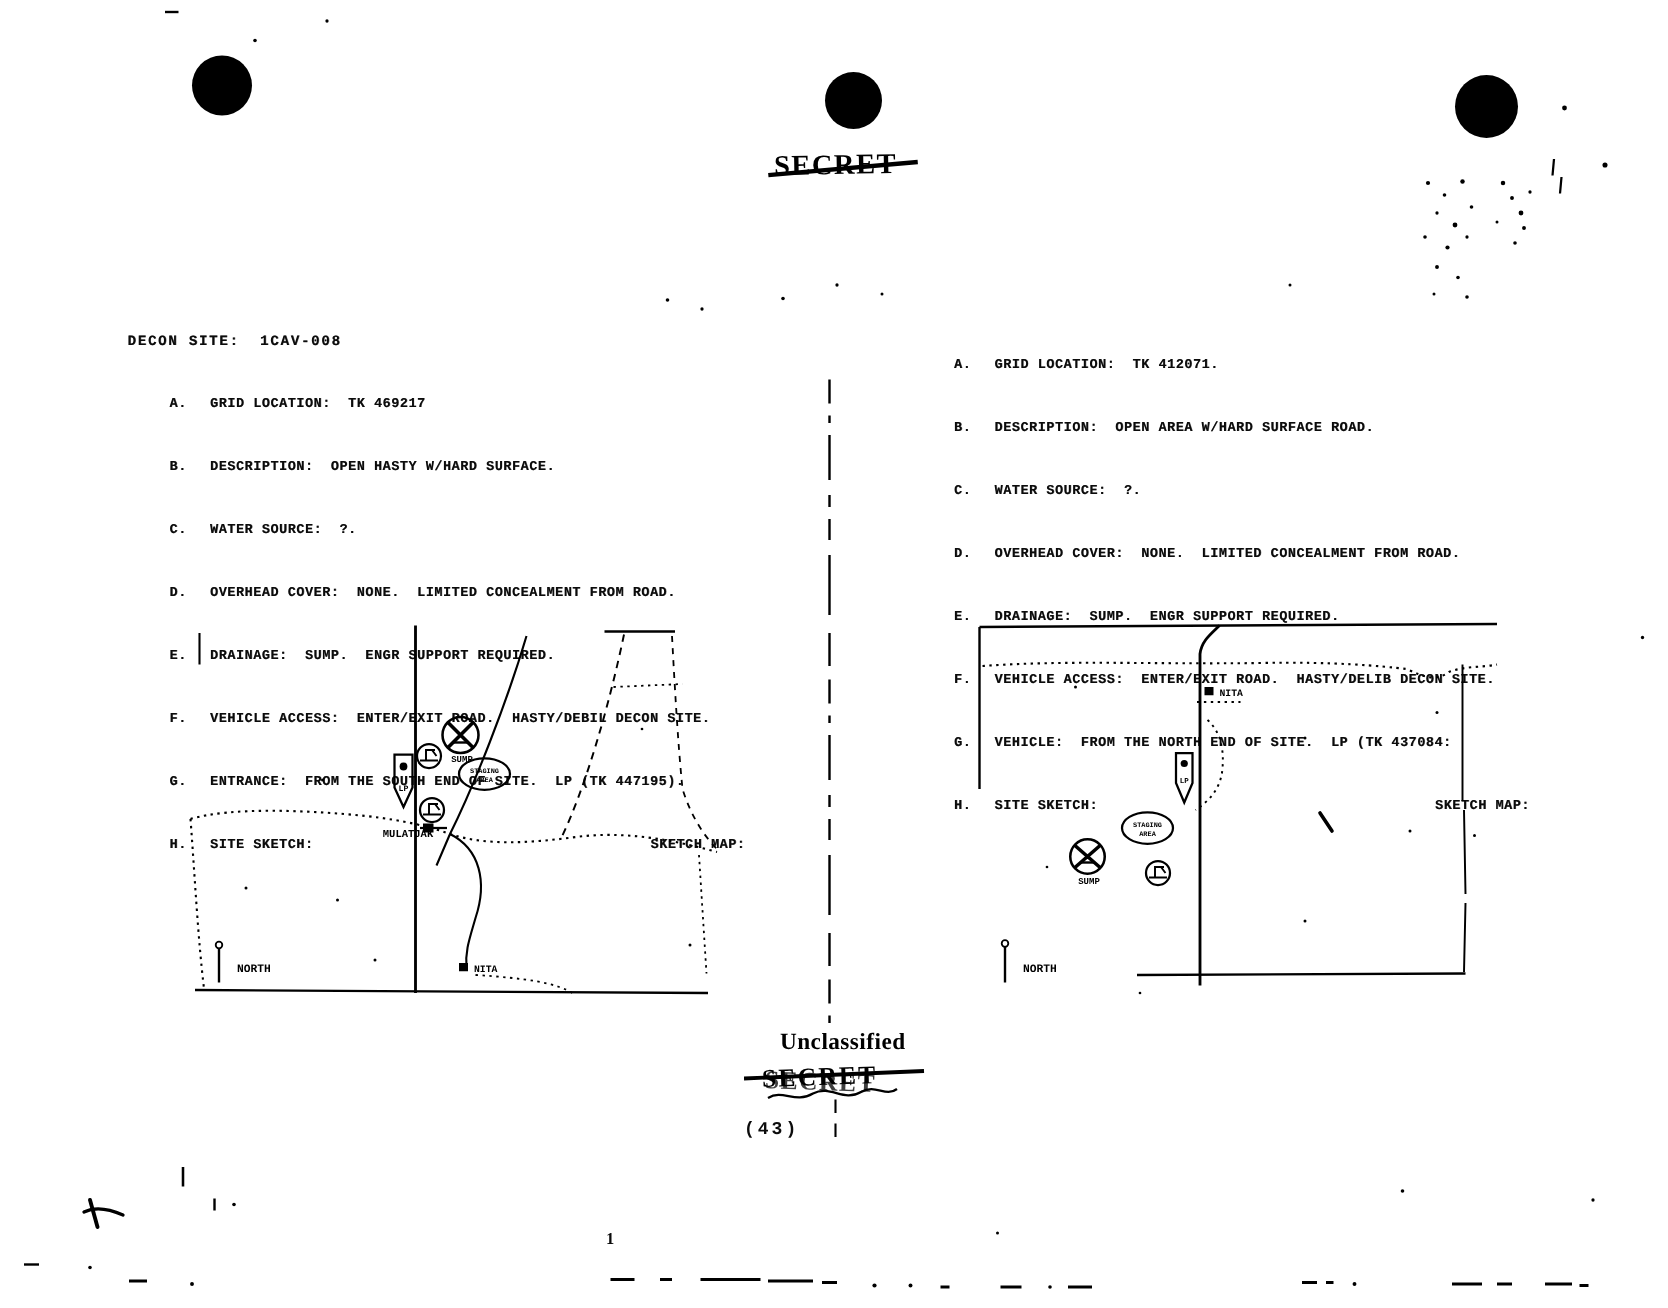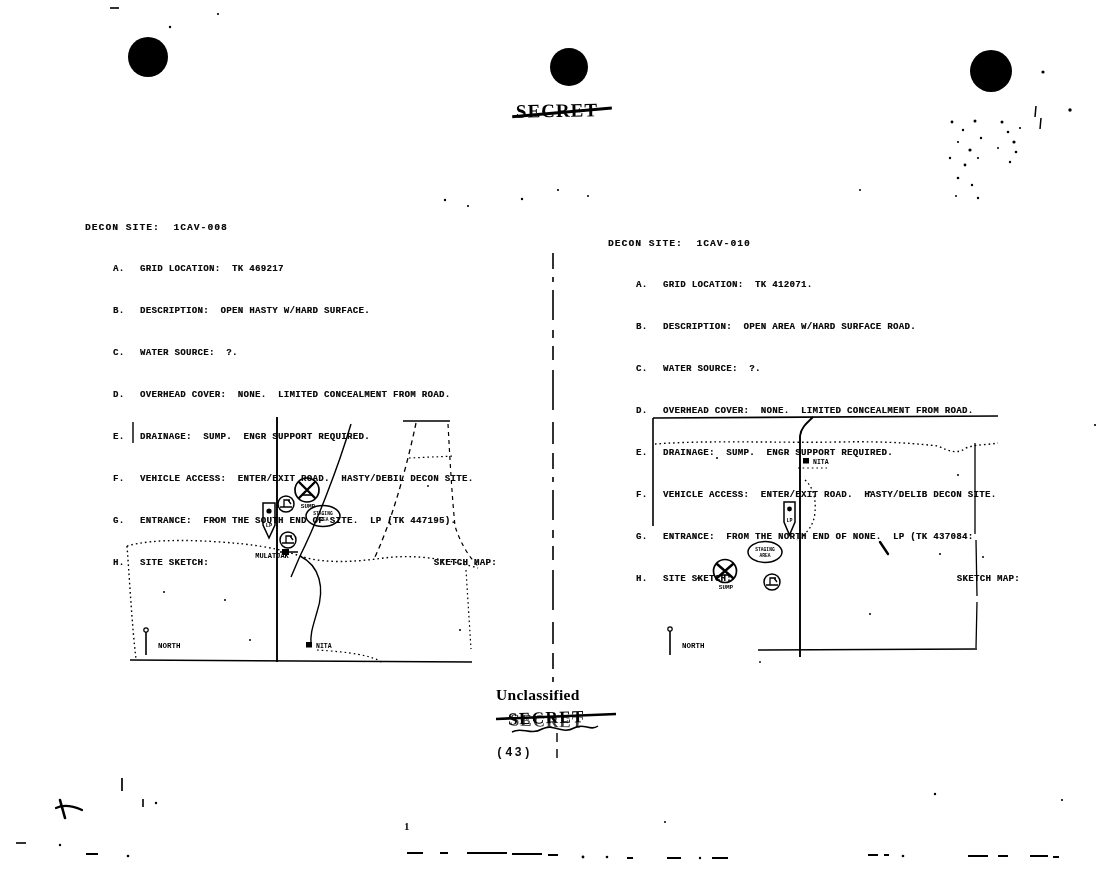--- a/index.html
+++ b/index.html
@@ -25,21 +25,21 @@
   .item{position:relative;height:22px;padding-left:55px;}
   .item .letter{position:absolute;left:28px;top:0;}
   .item .right-label{position:absolute;right:0;top:0;text-align:right;}
   .map{position:absolute;}
   .map svg{display:block;}
   .map text{font-family:"Liberation Mono",monospace;font-weight:700;fill:#000;}
   
   .unclass{position:absolute;left:496px;top:686px;width:130px;}
   .unclass .word{
     font-family:"Liberation Serif",serif;font-weight:700;font-size:15.5px;
-    color:#000;letter-spacing:.3px;
+    color:#000;margin-left:24px;letter-spacing:.3px;
   }
   .unclass .count{
     font-family:"Liberation Mono",monospace;font-weight:700;font-size:12px;
     letter-spacing:2px;margin-top:1px;
   }
   .pagenum{position:absolute;left:404px;top:820px;font-family:"Liberation Serif",serif;
            font-size:11px;font-weight:700;}
   .artifacts{position:absolute;left:0;top:0;pointer-events:none;}
 </style>
 </head>
@@ -62,28 +62,27 @@
     <div class="item"><span class="letter">B.</span><span class="text">DESCRIPTION:  OPEN HASTY W/HARD SURFACE.</span></div>
     <div class="item"><span class="letter">C.</span><span class="text">WATER SOURCE:  ?.</span></div>
     <div class="item"><span class="letter">D.</span><span class="text">OVERHEAD COVER:  NONE.  LIMITED CONCEALMENT FROM ROAD.</span></div>
     <div class="item"><span class="letter">E.</span><span class="text">DRAINAGE:  SUMP.  ENGR SUPPORT REQUIRED.</span></div>
     <div class="item"><span class="letter">F.</span><span class="text">VEHICLE ACCESS:  ENTER/EXIT ROAD.  HASTY/DEBIL DECON SITE.</span></div>
     <div class="item"><span class="letter">G.</span><span class="text">ENTRANCE:  FROM THE SOUTH END OF SITE.  LP (TK 447195).</span></div>
     <div class="item"><span class="letter">H.</span><span class="text">SITE SKETCH:</span><span class="right-label">SKETCH MAP:</span></div>
   </div>
 
   <div class="site" style="left:608px;top:218px;">
-    <div class="site-heading">DECON SITE:  1CAV-010</div>
     <div class="item"><span class="letter">A.</span><span class="text">GRID LOCATION:  TK 412071.</span></div>
     <div class="item"><span class="letter">B.</span><span class="text">DESCRIPTION:  OPEN AREA W/HARD SURFACE ROAD.</span></div>
     <div class="item"><span class="letter">C.</span><span class="text">WATER SOURCE:  ?.</span></div>
     <div class="item"><span class="letter">D.</span><span class="text">OVERHEAD COVER:  NONE.  LIMITED CONCEALMENT FROM ROAD.</span></div>
     <div class="item"><span class="letter">E.</span><span class="text">DRAINAGE:  SUMP.  ENGR SUPPORT REQUIRED.</span></div>
     <div class="item"><span class="letter">F.</span><span class="text">VEHICLE ACCESS:  ENTER/EXIT ROAD.  HASTY/DELIB DECON SITE.</span></div>
-    <div class="item"><span class="letter">G.</span><span class="text">ENTRANCE:  FROM THE NORTH END OF NONE.  LP (TK 437084:</span></div>
+    <div class="item"><span class="letter">G.</span><span class="text">VEHICLE:  FROM THE NORTH END OF SITE.  LP (TK 437084:</span></div>
     <div class="item"><span class="letter">H.</span><span class="text">SITE SKETCH:</span><span class="right-label">SKETCH MAP:</span></div>
   </div>
 
   <div class="map" style="left:124px;top:416px;">
     <svg width="356" height="250" viewBox="0 0 356 250" fill="none" stroke="#000">
       <path d="M9,6 L9,27" stroke-width="1.4"></path>
       <path d="M153,1 L153,246" stroke-width="1.9"></path>
       <path d="M279,5 L326,5" stroke-width="1.6"></path>
       <path d="M227,8 C214,52 192,108 176,140 L167,161" stroke-width="1.4"></path>
       <path d="M176,140 C196,150 201,172 193,196 C189,210 186,218 187,229" stroke-width="1.4"></path>

